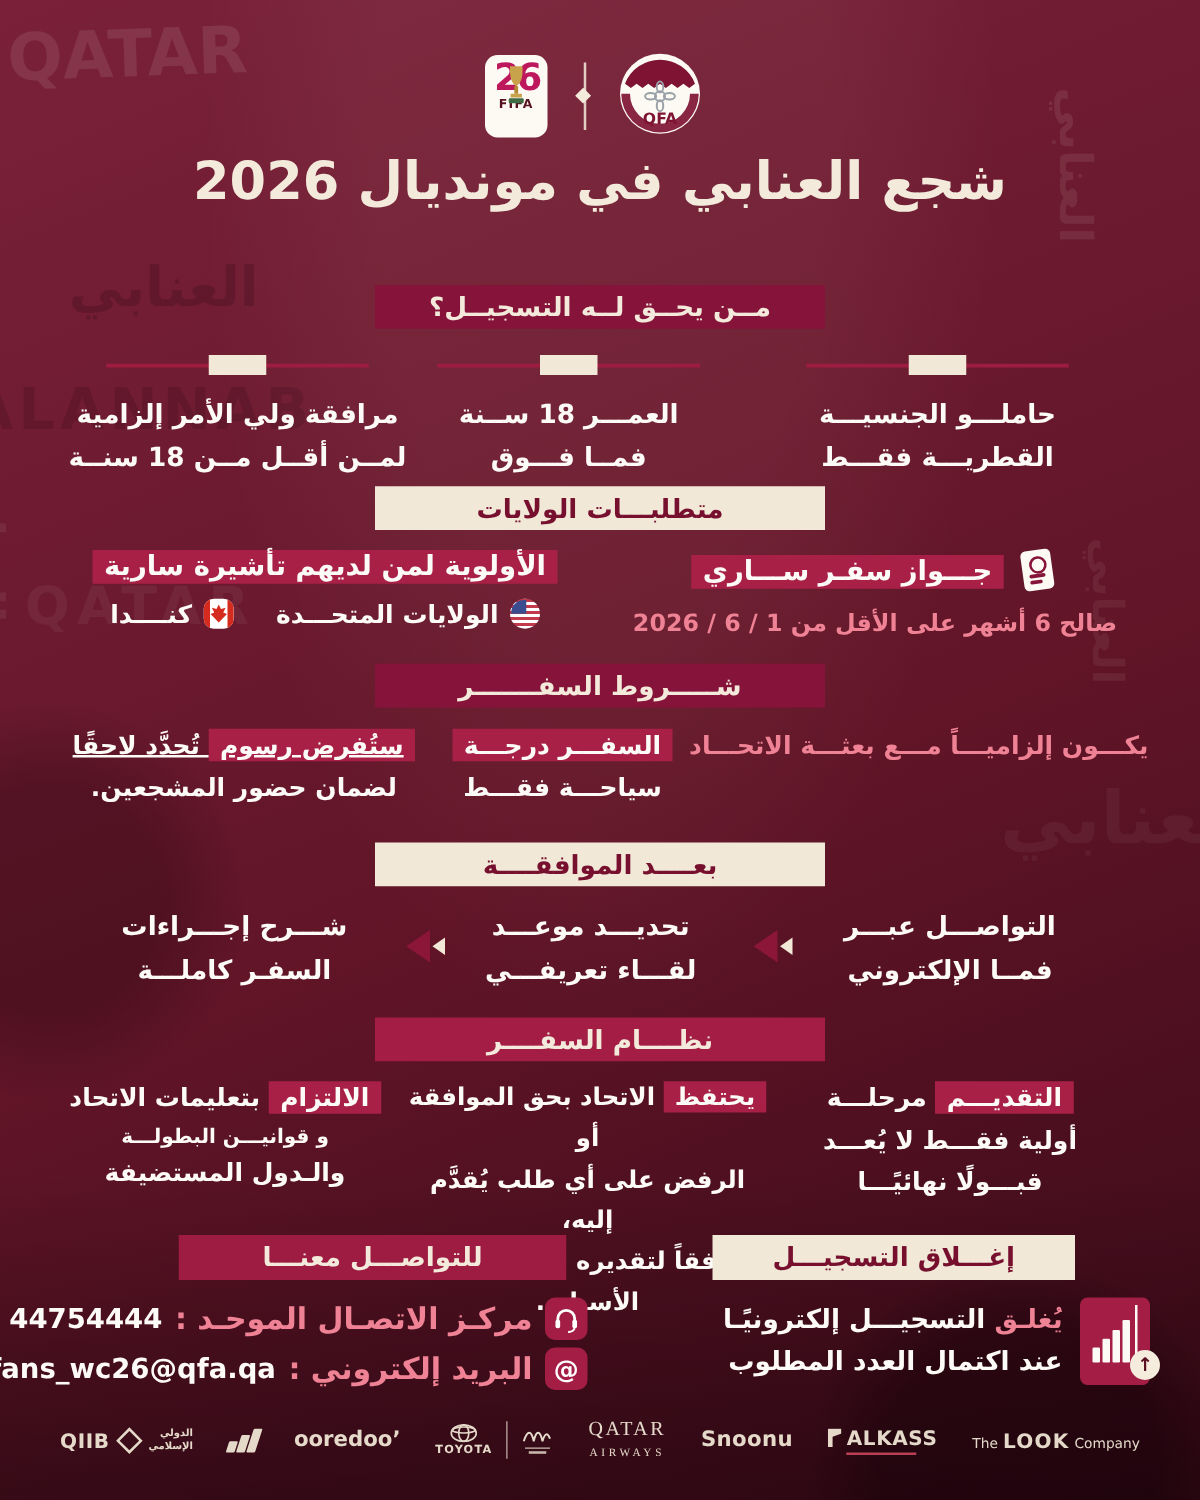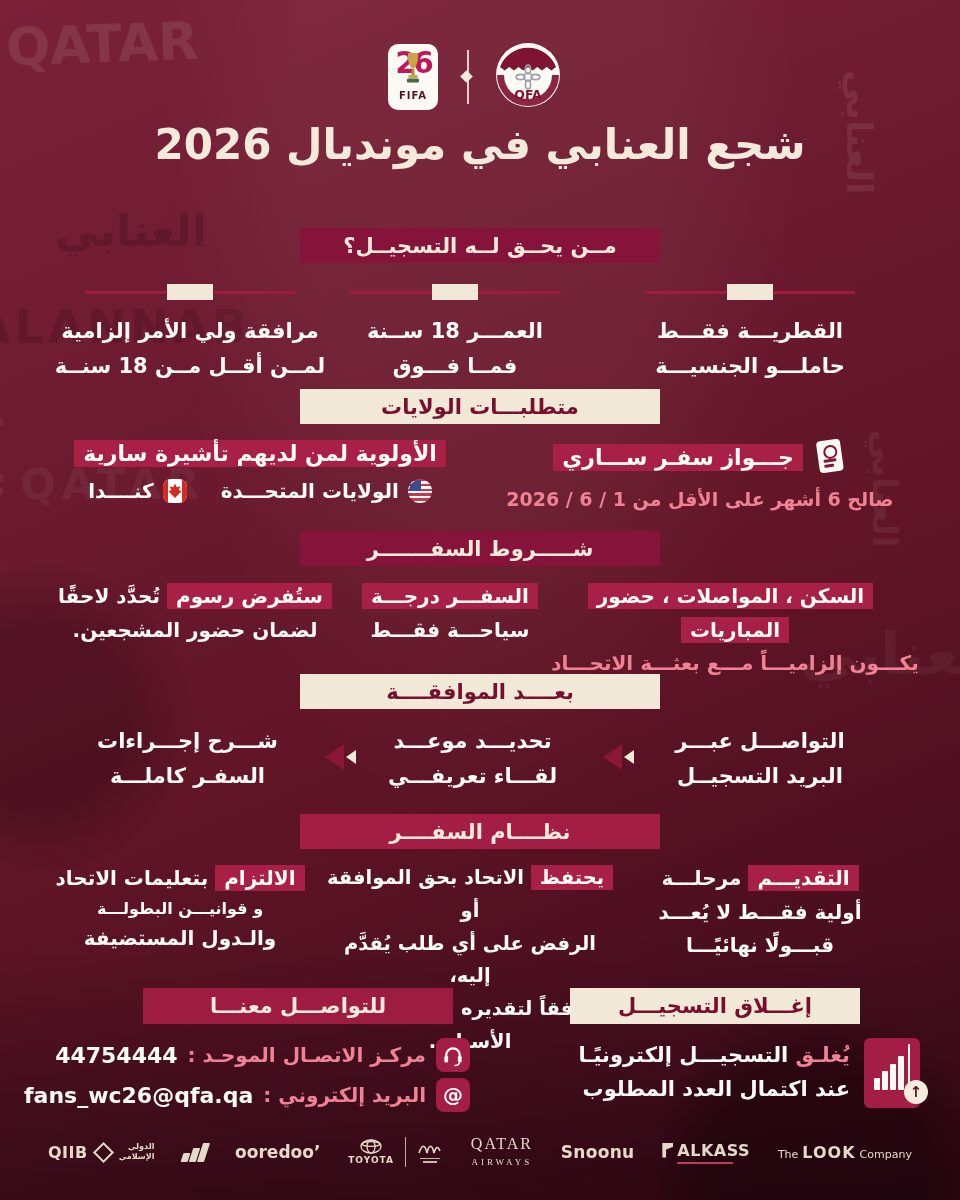--- a/index.html
+++ b/index.html
@@ -12,21 +12,21 @@
       radial-gradient(circle at 4% 60%, rgba(20,2,10,.25) 0 90px, rgba(20,2,10,0) 160px),
       radial-gradient(ellipse at 50% 8%, rgba(255,220,200,.05) 0 180px, rgba(0,0,0,0) 320px),
       linear-gradient(180deg, rgba(0,0,0,0) 78%, rgba(10,0,4,.35) 100%);}
   .bg-word{position:absolute;font-weight:bold;white-space:nowrap;pointer-events:none;}
   .bgl{color:#f5e8da;} .bgd{color:#1f030e;}
 
   
   .fifa-badge{position:absolute;left:388px;top:44px;width:50px;height:66px;background:#fdfaf4;border-radius:10px;
     display:flex;flex-direction:column;align-items:center;justify-content:flex-start;}
   .fifa-num{color:#be185d;font-weight:bold;font-size:30px;line-height:30px;letter-spacing:-3px;margin-top:4px;position:relative;z-index:1;}
-  .fifa-label{color:#56131f;font-weight:bold;font-size:10px;letter-spacing:1px;margin-top:12px;}
+  .fifa-label{color:#56131f;font-weight:bold;font-size:10px;letter-spacing:1px;}
   .fifa-trophy{position:absolute;left:16px;top:8px;z-index:2;}
   .logo-divider{position:absolute;left:467px;top:50px;width:2px;height:54px;background:rgba(245,235,220,.85);}
   .logo-diamond{position:absolute;left:462px;top:72px;width:9px;height:9px;background:#f5ebdc;transform:rotate(45deg);}
   .qfa-badge{position:absolute;left:496px;top:43px;width:64px;height:64px;border-radius:50%;background:#fdfaf4;overflow:hidden;}
 
   .page-title{position:absolute;top:120px;left:0;width:100%;text-align:center;direction:rtl;
     color:#f3eadb;font-size:42px;font-weight:bold;letter-spacing:0px;}
 
   
   .band{position:absolute;left:300px;width:360px;height:35px;display:flex;align-items:center;justify-content:center;
@@ -74,21 +74,21 @@
   .chart-icon{width:56px;height:70px;background:#a31d45;border-radius:6px;position:relative;flex:0 0 auto;}
   .cbar{position:absolute;background:#fdfaf4;width:6px;border-radius:1px;bottom:18px;}
   .cstem{position:absolute;background:#fdfaf4;width:2px;height:46px;right:10px;top:6px;}
   .ccirc{position:absolute;right:-8px;bottom:4px;width:24px;height:24px;border-radius:50%;background:#f5ecdd;color:#5a0f22;
     display:flex;align-items:center;justify-content:center;font-size:15px;font-weight:bold;}
   .closing-text{text-align:right;color:#fdfbf7;font-weight:bold;font-size:21px;line-height:1.6;direction:rtl;}
 
   .contact-row{position:absolute;left:70px;width:400px;display:flex;direction:rtl;align-items:center;gap:10px;justify-content:flex-start;}
   .cr1{top:1038px;} .cr2{top:1078px;}
   .cicon{width:34px;height:34px;background:#a31d45;border-radius:8px;display:flex;align-items:center;justify-content:center;flex:0 0 auto;color:#fff;}
-  .clabel{color:#ef8294;font-weight:bold;font-size:20px;white-space:nowrap;}
+  .clabel{color:#ef8294;font-weight:bold;font-size:24px;white-space:nowrap;}
   .cvalue{color:#fdfbf7;font-weight:bold;font-size:22px;direction:ltr;unicode-bidi:embed;white-space:nowrap;}
   .at-glyph{font-size:20px;font-weight:bold;}
 
   
   .sponsors{position:absolute;left:48px;right:48px;top:1126px;height:52px;display:flex;align-items:center;justify-content:space-between;color:#efe5d4;}
   .sp{display:flex;align-items:center;gap:5px;opacity:.95;}
   .sp-text-bold{font-weight:bold;font-size:16px;letter-spacing:.5px;}
   .qiib-diamond{width:11px;height:11px;border:2px solid #efe5d4;transform:rotate(45deg);margin:0 3px;}
   .qiib-ar{font-size:8px;line-height:1.25;text-align:right;direction:rtl;font-weight:bold;}
   .adidas{display:flex;align-items:flex-end;gap:2px;}
@@ -156,22 +156,22 @@
 
   <div class="page-title">شجع العنابي في مونديال 2026</div>
 
   <div class="band band-dark" style="top:228px;">مــن يحــق لــه التسجيــل؟</div>
 
   <div class="col" style="left:600px;top:284px;width:300px;">
     <div class="deco">
         <div class="dline"></div>
         <div class="dchip"></div>
       </div>
+    <div class="ln">حاملـــو الجنسيـــة</div>
     <div class="ln">القطريـــة فقـــط</div>
-    <div class="ln">حاملـــو الجنسيـــة</div>
   </div>
   <div class="col" style="left:330px;top:284px;width:250px;">
     <div class="deco">
         <div class="dline"></div>
         <div class="dchip"></div>
       </div>
     <div class="ln">العمـــر 18 ســنة</div>
     <div class="ln">فمــا فـــوق</div>
   </div>
   <div class="col" style="left:40px;top:284px;width:300px;">
@@ -215,37 +215,36 @@
           <polygon points="12,4.5 13.8,8.2 17.5,7.2 15.6,11 18.6,12.2 12,19 5.4,12.2 8.4,11 6.5,7.2 10.2,8.2" fill="#d52b1e"></polygon>
         </svg>
       </span>
       <span>كنــــدا</span>
     </div>
   </div>
 
   <div class="band band-dark" style="top:531px;">شـــــروط السفـــــــر</div>
 
   <div class="col" style="left:545px;top:580px;width:380px;">
-    <div class="ln" style="font-size:20px;"><span class="hl">السكن ، المواصلات ، حضور المباريات</span> <span></span></div>
     <div class="ln salmon" style="font-size:20px;">يكـــون إلزاميـــاً مـــع بعثـــة الاتحـــاد</div>
   </div>
   <div class="col" style="left:350px;top:580px;width:200px;">
     <div class="ln" style="font-size:20px;"><span class="hl">السفـــر درجـــة</span><span></span></div>
     <div class="ln" style="font-size:20px;">سياحـــة فقـــط</div>
   </div>
   <div class="col" style="left:35px;top:580px;width:320px;">
-    <div class="ln" style="font-size:20px;"><span class="hl">ستُفرض رسوم</span> <span>تُحدَّد لاحقًا</span></div>
+    <div class="ln" style="font-size:20px;text-decoration:underline;"><span class="hl">ستُفرض رسوم</span> <span>تُحدَّد لاحقًا</span></div>
     <div class="ln" style="font-size:20px;">لضمان حضور المشجعين.</div>
   </div>
 
   <div class="band band-cream" style="top:674px;">بعــــد الموافقــــة</div>
 
   <div class="col" style="left:625px;top:724px;width:270px;">
     <div class="ln">التواصـــل عبـــر</div>
-    <div class="ln">البريد التسجيــل</div>
+    <div class="ln">فمــا الإلكتروني</div>
   </div>
   <div class="step-arrow" style="left:592px;top:744px;">
       <span class="tri-big"></span>
       <span class="tri-small"></span>
     </div>
   <div class="col" style="left:345px;top:724px;width:255px;">
     <div class="ln">تحديـــد موعـــد</div>
     <div class="ln">لقـــاء تعريفـــي</div>
   </div>
   <div class="step-arrow" style="left:314px;top:744px;">

